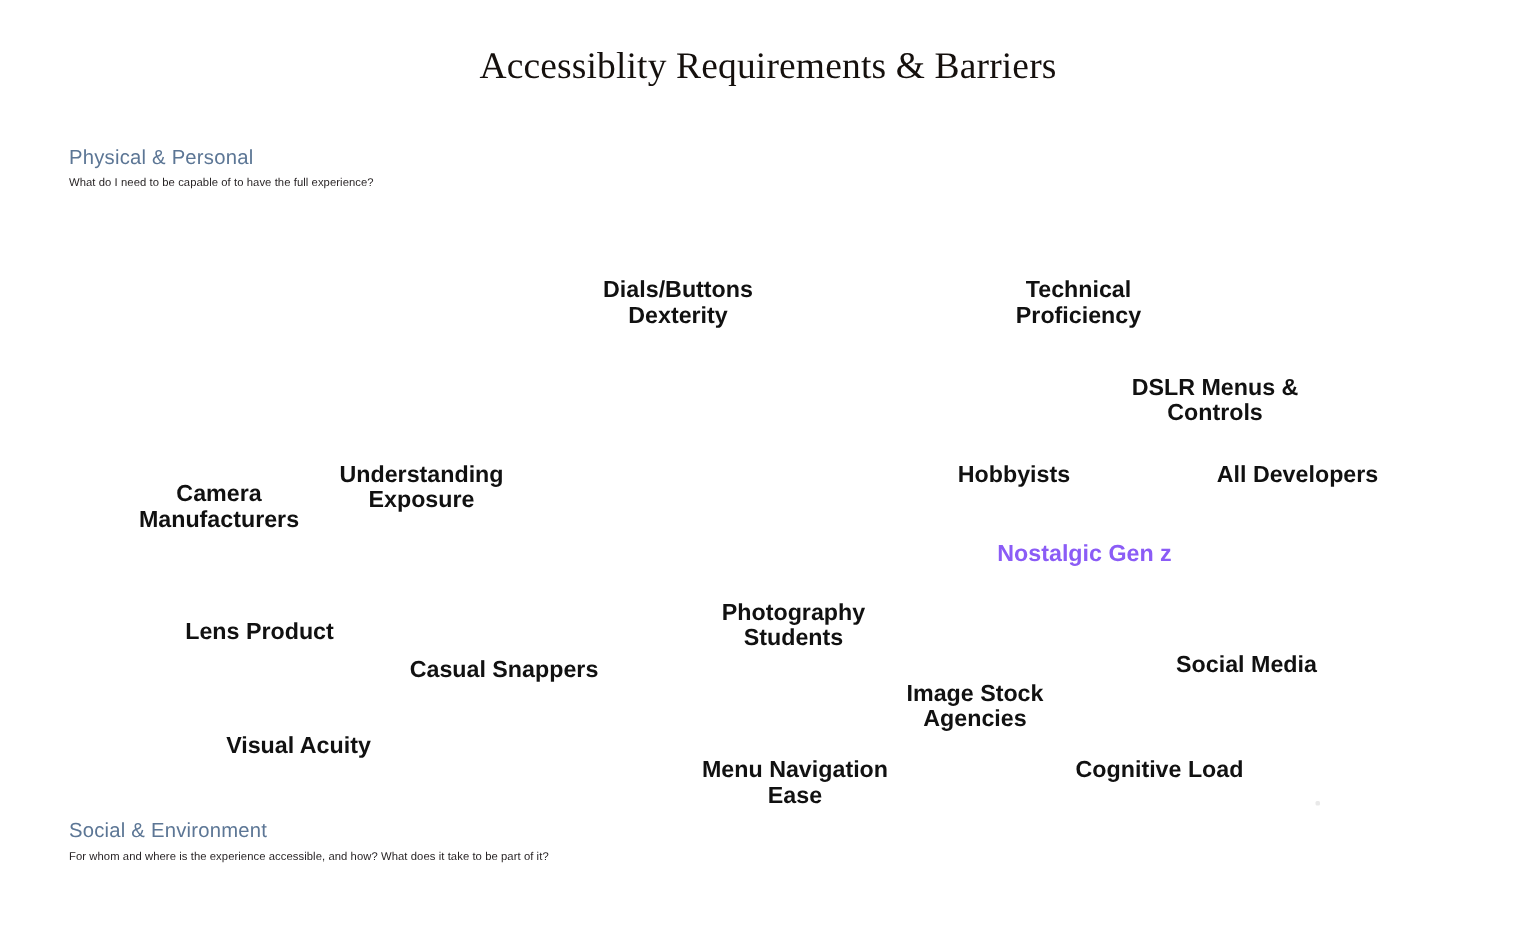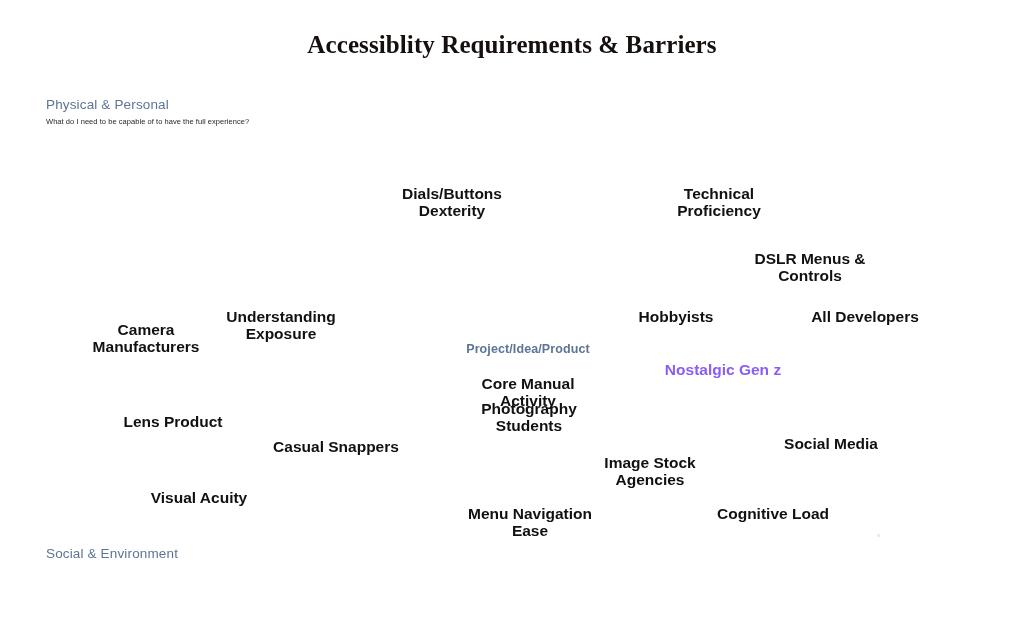--- a/index.html
+++ b/index.html
@@ -19,21 +19,21 @@
   }
 
   
   .board-title {
     position: absolute;
     left: 0;
     top: 31px;
     width: 1024px;
     text-align: center;
     font-family: "Liberation Serif", serif;
-    font-weight: bold;
+    font-weight: normal;
     font-size: 25px;
     letter-spacing: 0.1px;
     color: #15100d;
     white-space: nowrap;
   }
 
   
   .zone {
     position: absolute;
     text-align: left;
@@ -113,27 +113,23 @@
 
   <div class="board-title">Accessiblity Requirements &amp; Barriers</div>
 
   <div class="zone" id="zone-0" style="left: 46px; top: 97px;">
     <div class="zone-title">Physical &amp; Personal</div>
     <div class="zone-sub">What do I need to be capable of to have the full experience?</div>
   </div>
 
   <div class="zone" id="zone-1" style="left: 46px; top: 546px;">
     <div class="zone-title">Social &amp; Environment</div>
+    <div class="zone-sub">For whom and where is the experience accessible, and how? What does it take to be part of it?</div>
   </div>
 
-  <div class="core-node" id="core-node" style="left: 528px; top: 324px;">
-    <div class="core-kicker">Project/Idea/Product</div>
-    <div class="core-label">Core Manual
-Activity</div>
-  </div>
 
   <div id="notes-layer">
       <div class="note" style="left: 452px; top: 186px; color: rgb(17, 17, 17);">Dials/Buttons
 Dexterity</div>
       <div class="note" style="left: 719px; top: 186px; color: rgb(17, 17, 17);">Technical
 Proficiency</div>
       <div class="note" style="left: 810px; top: 251px; color: rgb(17, 17, 17);">DSLR Menus &amp;
 Controls</div>
       <div class="note" style="left: 281px; top: 290px; color: rgb(17, 17, 17); margin-top: 19px;">Understanding
 Exposure</div>

